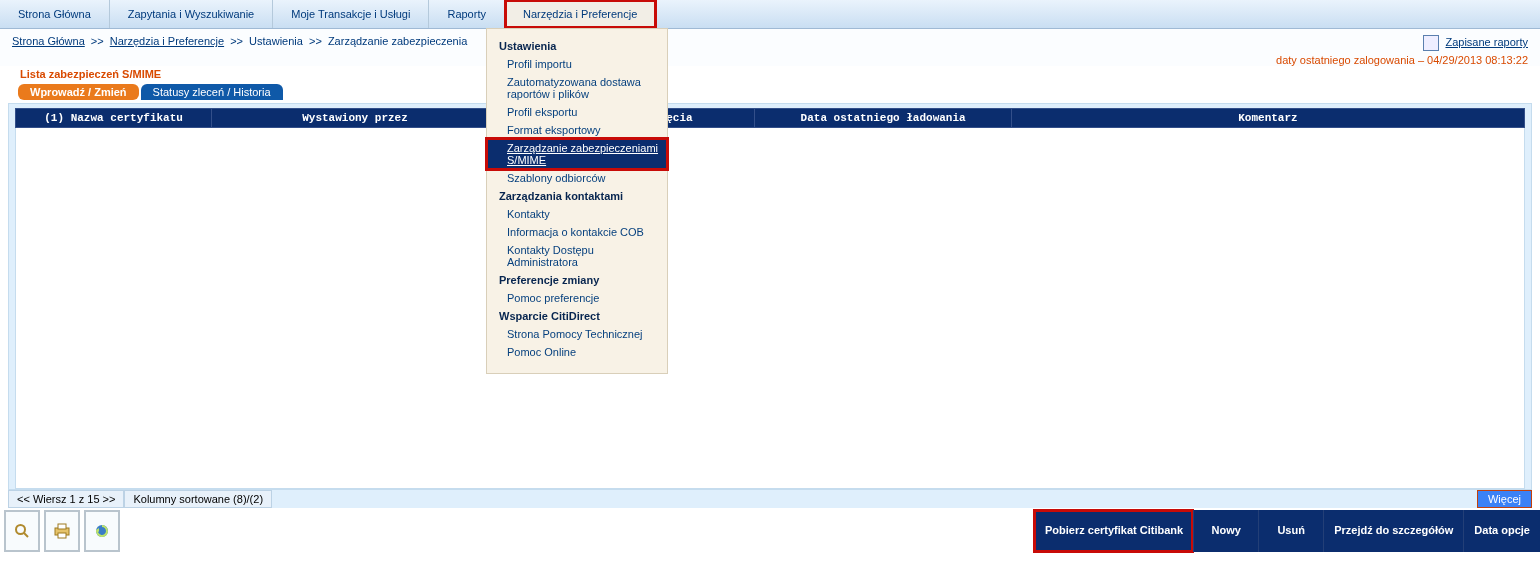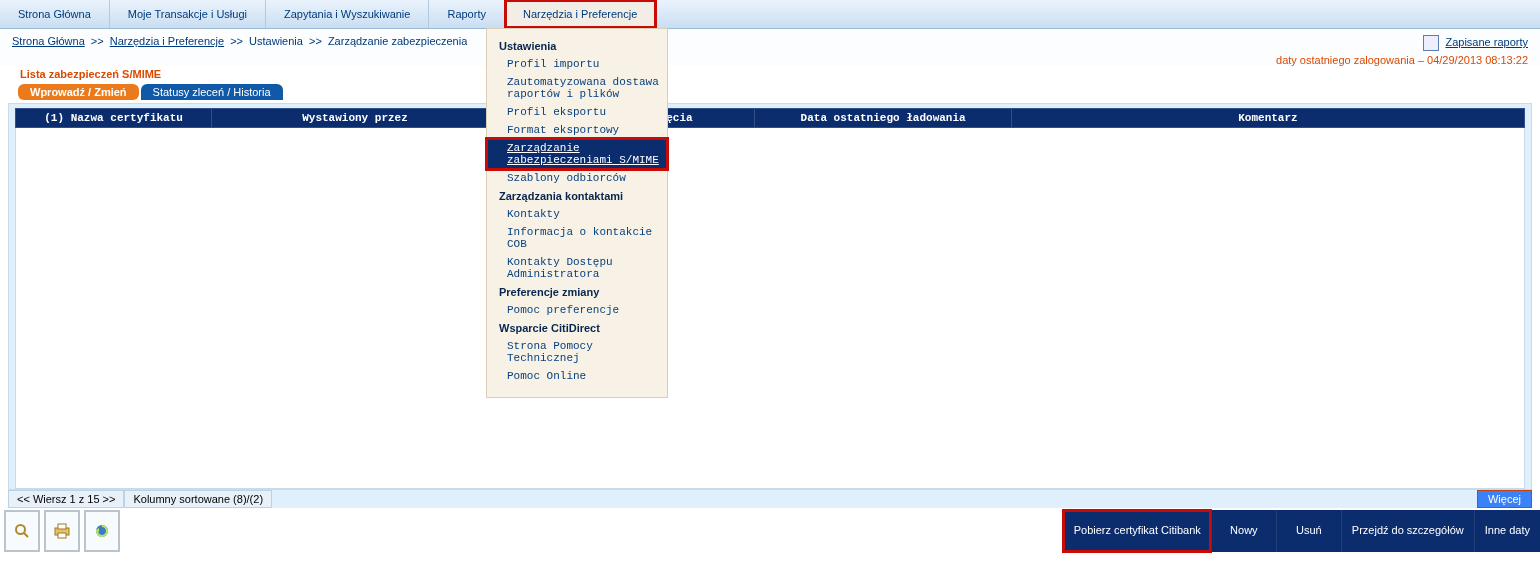--- a/index.html
+++ b/index.html
@@ -159,21 +159,21 @@
     display: flex;
     justify-content: center;
     align-items: center;
     margin-right: 4px;
     cursor: pointer;
   }
   .toolbar .spacer { flex: 1; }
   .toolbar .actbtn {
     background: #0b2d6e;
     color: #fff;
-    font-weight: normal;
+    font-weight: bold;
     font-size: 11px;
     display: flex;
     align-items: center;
     justify-content: center;
     text-align: center;
     padding: 0 10px;
     border-left: 1px solid #233f77;
     min-width: 44px;
     cursor: pointer;
     line-height: 1.2;
@@ -193,39 +193,38 @@
   }
   .ddmenu .mheading {
     color: #07254f;
     font-weight: bold;
     padding: 3px 12px;
   }
   .ddmenu .mitem {
     color: #06407e;
     padding: 3px 8px 3px 20px;
     cursor: pointer;
-    font-family: Liberation Mono, monospace;
   }
   .ddmenu .mitem.selected {
     background: #0b2d6e;
     color: #fff;
     text-decoration: underline;
     outline: 3px solid #c80b07;
     outline-offset: -1px;
   }
   
   svg { display:block; }
 </style>
 </head>
 <body>
 
 <div class="topnav" id="topnav">
     <div class="navitem">Strona Główna</div>
+    <div class="navitem">Zapytania i Wyszukiwanie</div>
     <div class="navitem">Moje Transakcje i Usługi</div>
-    <div class="navitem">Zapytania i Wyszukiwanie</div>
     <div class="navitem">Raporty</div>
     <div class="navitem boxed">Narzędzia i Preferencje</div>
   </div>
 
 <div class="subhead">
   <div class="bc">
     <a>Strona Główna</a>
     <span class="sep">&gt;&gt;</span>
     <a>Narzędzia i Preferencje</a>
     <span class="sep">&gt;&gt;</span>
@@ -292,21 +291,21 @@
         <path d="M9 4 a5 5 0 1 1 -4.9 4" fill="none" stroke="#bde36a" stroke-width="2"></path>
         <polygon points="3,8 6,6 6,10" fill="#bde36a"></polygon>
       </svg>
   </div>
   <div class="spacer"></div>
   <div id="actionbtns" style="display:flex;">
       <div class="actbtn wide boxed">Pobierz certyfikat Citibank</div>
       <div class="actbtn">Nowy</div>
       <div class="actbtn">Usuń</div>
       <div class="actbtn wide">Przejdź do szczegółów</div>
-      <div class="actbtn">Inne daty</div>
+      <div class="actbtn">Data opcje</div>
     </div>
 </div>
 
 <div class="ddmenu" id="ddmenu">
     <div class="mheading">Ustawienia</div>
     <div class="mitem">Profil importu</div>
     <div class="mitem">Zautomatyzowana dostawa raportów i plików</div>
     <div class="mitem">Profil eksportu</div>
     <div class="mitem">Format eksportowy</div>
     <div class="mitem selected">Zarządzanie zabezpieczeniami S/MIME</div>

